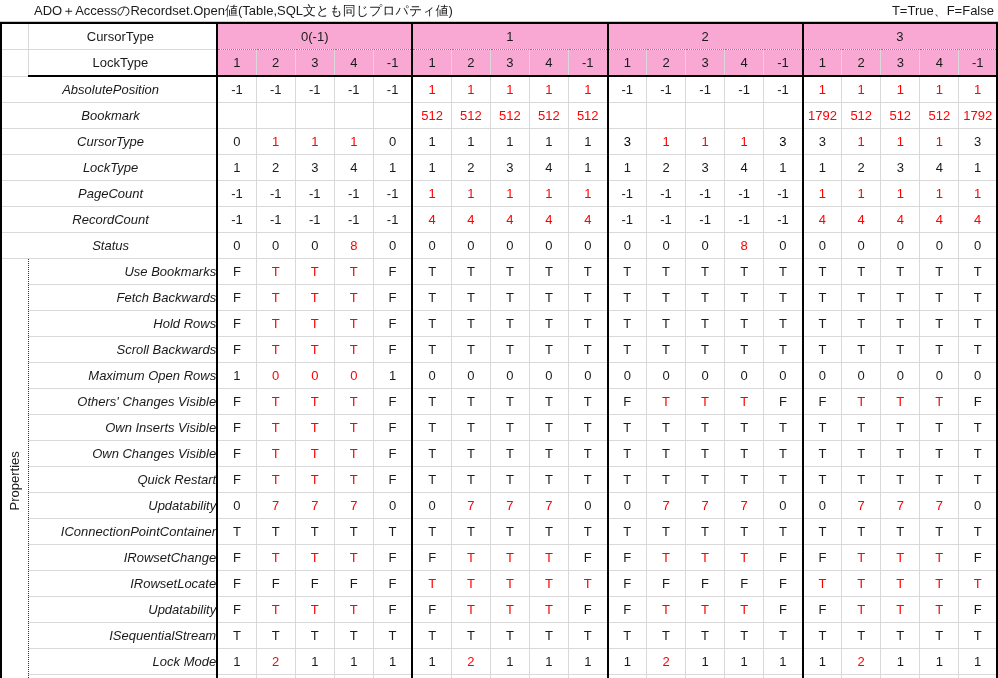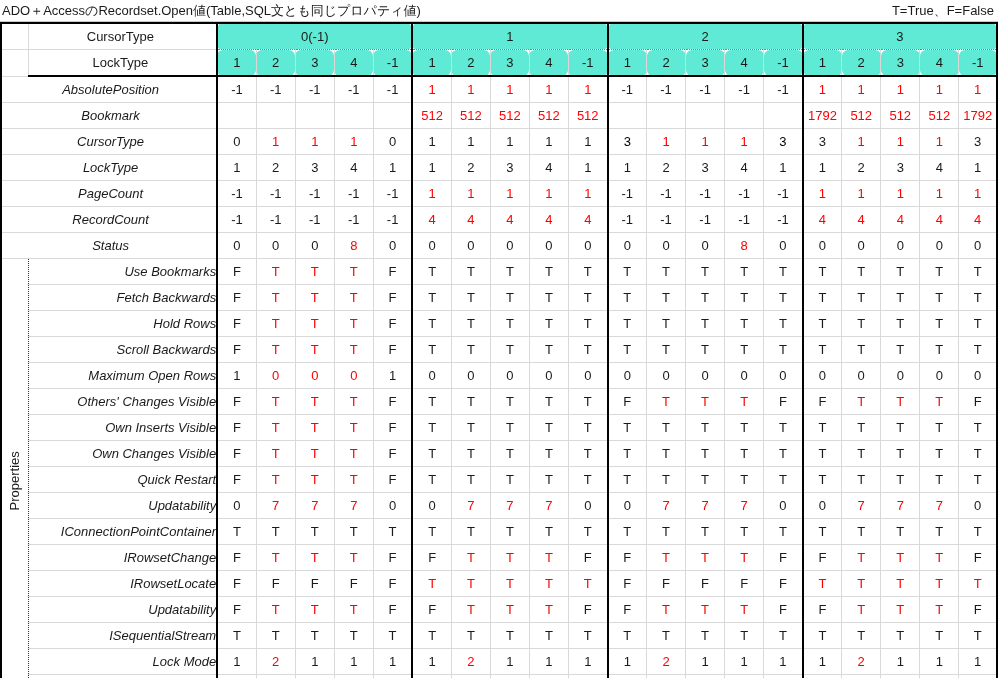--- a/index.html
+++ b/index.html
@@ -17,21 +17,21 @@
   
   .titlebar {
     height: 22px;
     box-sizing: border-box;
     display: flex;
     align-items: center;
     border-bottom: 1px solid #c8c8c8;
     font-size: 13px;
     padding: 0 2px;
   }
-  .titlebar .title-left { flex: 1 1 auto; white-space: nowrap; }
+  .titlebar .title-left { flex: 1 1 auto; white-space: nowrap; margin-left: 32px; }
   .titlebar .title-right { flex: 0 0 auto; padding-right: 2px; white-space: nowrap; }
 
   
   table.grid {
     border-collapse: collapse;
     table-layout: fixed;
     width: 998px;
     font-size: 13px;
   }
   table.grid td, table.grid th {
@@ -51,22 +51,21 @@
   col.c-prop   { width: 27px; }
   col.c-label  { width: 189px; }
   col.c-data   { width: 39px; }
   col.c-dataL  { width: 38px; }
 
   
   .outer-top td { border-top: 2px solid #000; }
 
   
   .hdr {
-    background: #5eead4;
-    border-radius: 6px;
+    background: #f9a8d4;
   }
   .hdr-group {
     border-bottom: 1px dotted #7f7f7f !important;
   }
   .lbl-right {
     text-align: right;
     padding-right: 4px !important;
     background: #ffffff;
   }
   .blank-cell { background:#ffffff; }

